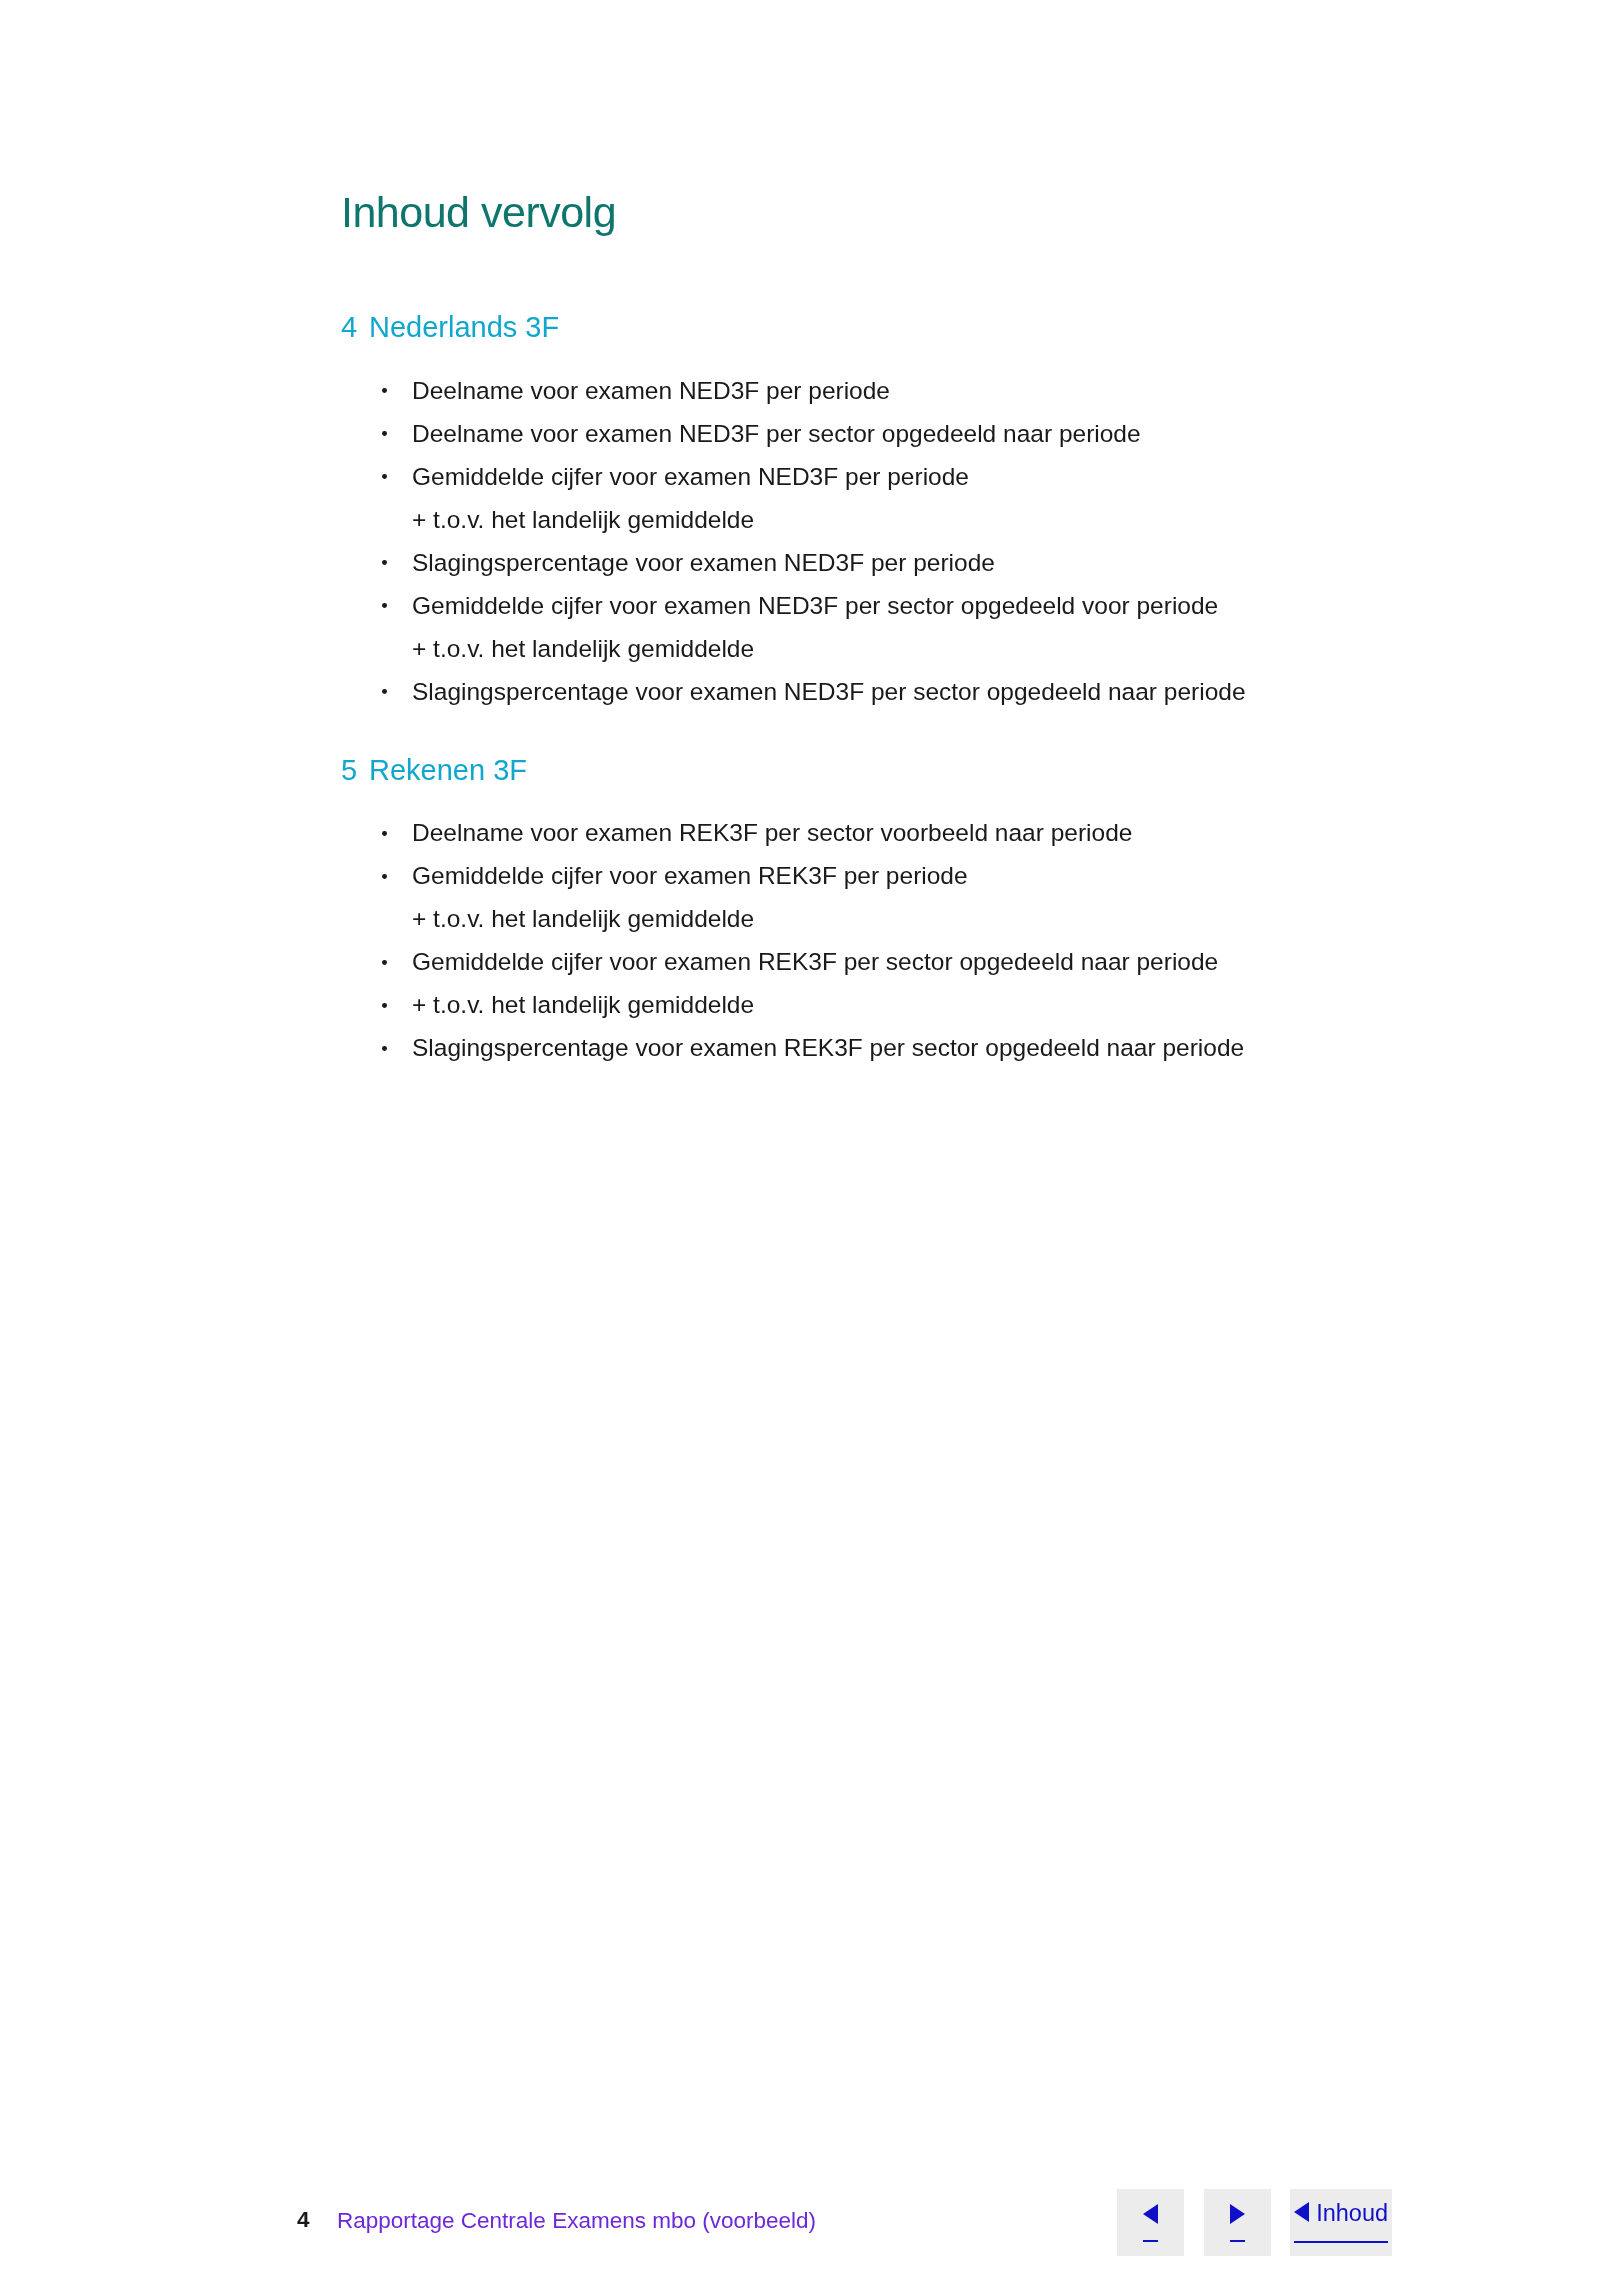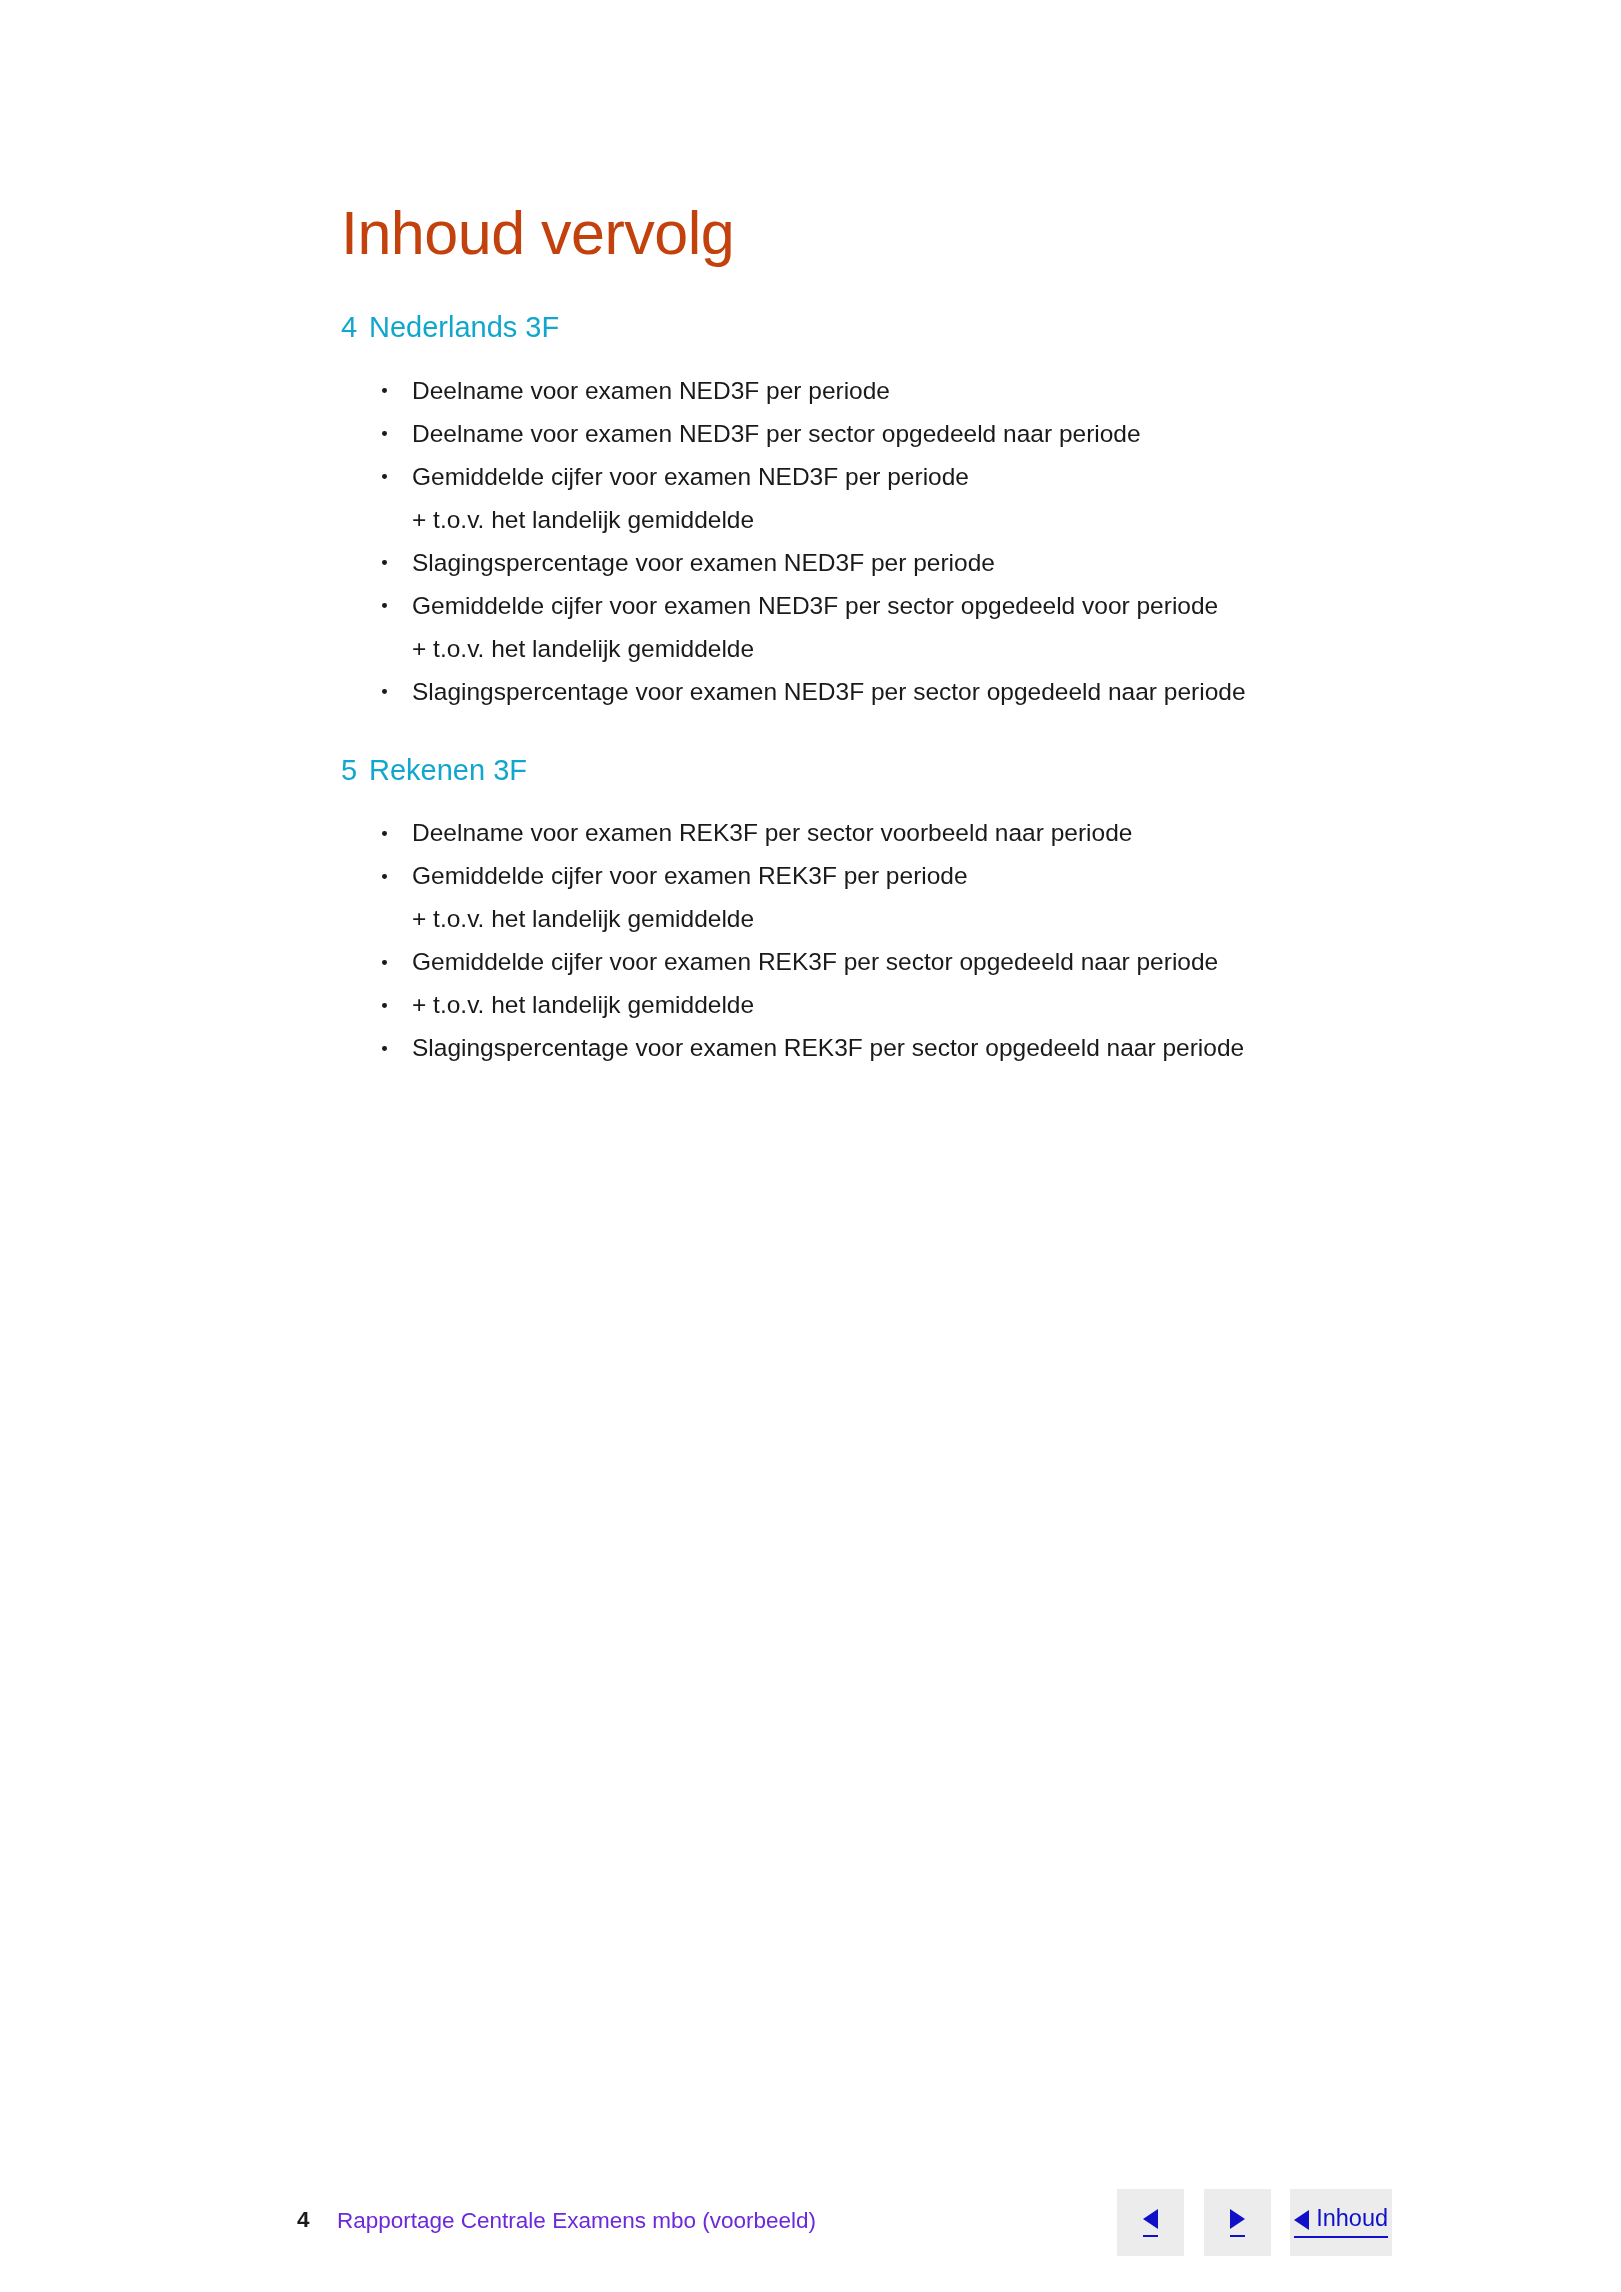--- a/index.html
+++ b/index.html
@@ -19,23 +19,23 @@
     position: absolute;
     inset: 0;
     background: #ffffff;
   }
 
   
   .page-title {
     position: absolute;
     left: 341px;
     top: 162px;
-    font-size: 61px;
-    font-weight: 400;
-    color: #c2410c;
+    font-size: 43px;
+    font-weight: 400;
+    color: #0f766e;
     letter-spacing: -0.5px;
     line-height: 1.0;
     white-space: nowrap;
   }
 
   
   .content {
     position: absolute;
     left: 341px;
     top: 309px;
@@ -137,24 +137,24 @@
     align-items: center;
     justify-content: center;
     cursor: pointer;
     user-select: none;
   }
   .nav-btn.small { width: 67px; }
   .nav-btn.wide  { width: 102px; }
 
   .nav-inner {
     display: inline-flex;
-    align-items: flex-end;
+    align-items: flex-start;
     gap: 6.9px;
     border-bottom: 2px solid #1010C8;
-    padding-bottom: 6px;
+    padding-bottom: 16px;
     line-height: 1;
   }
   .tri {
     width: 0;
     height: 0;
     display: inline-block;
   }
   .tri.left {
     border-top: 10.8px solid transparent;
     border-bottom: 10.8px solid transparent;

